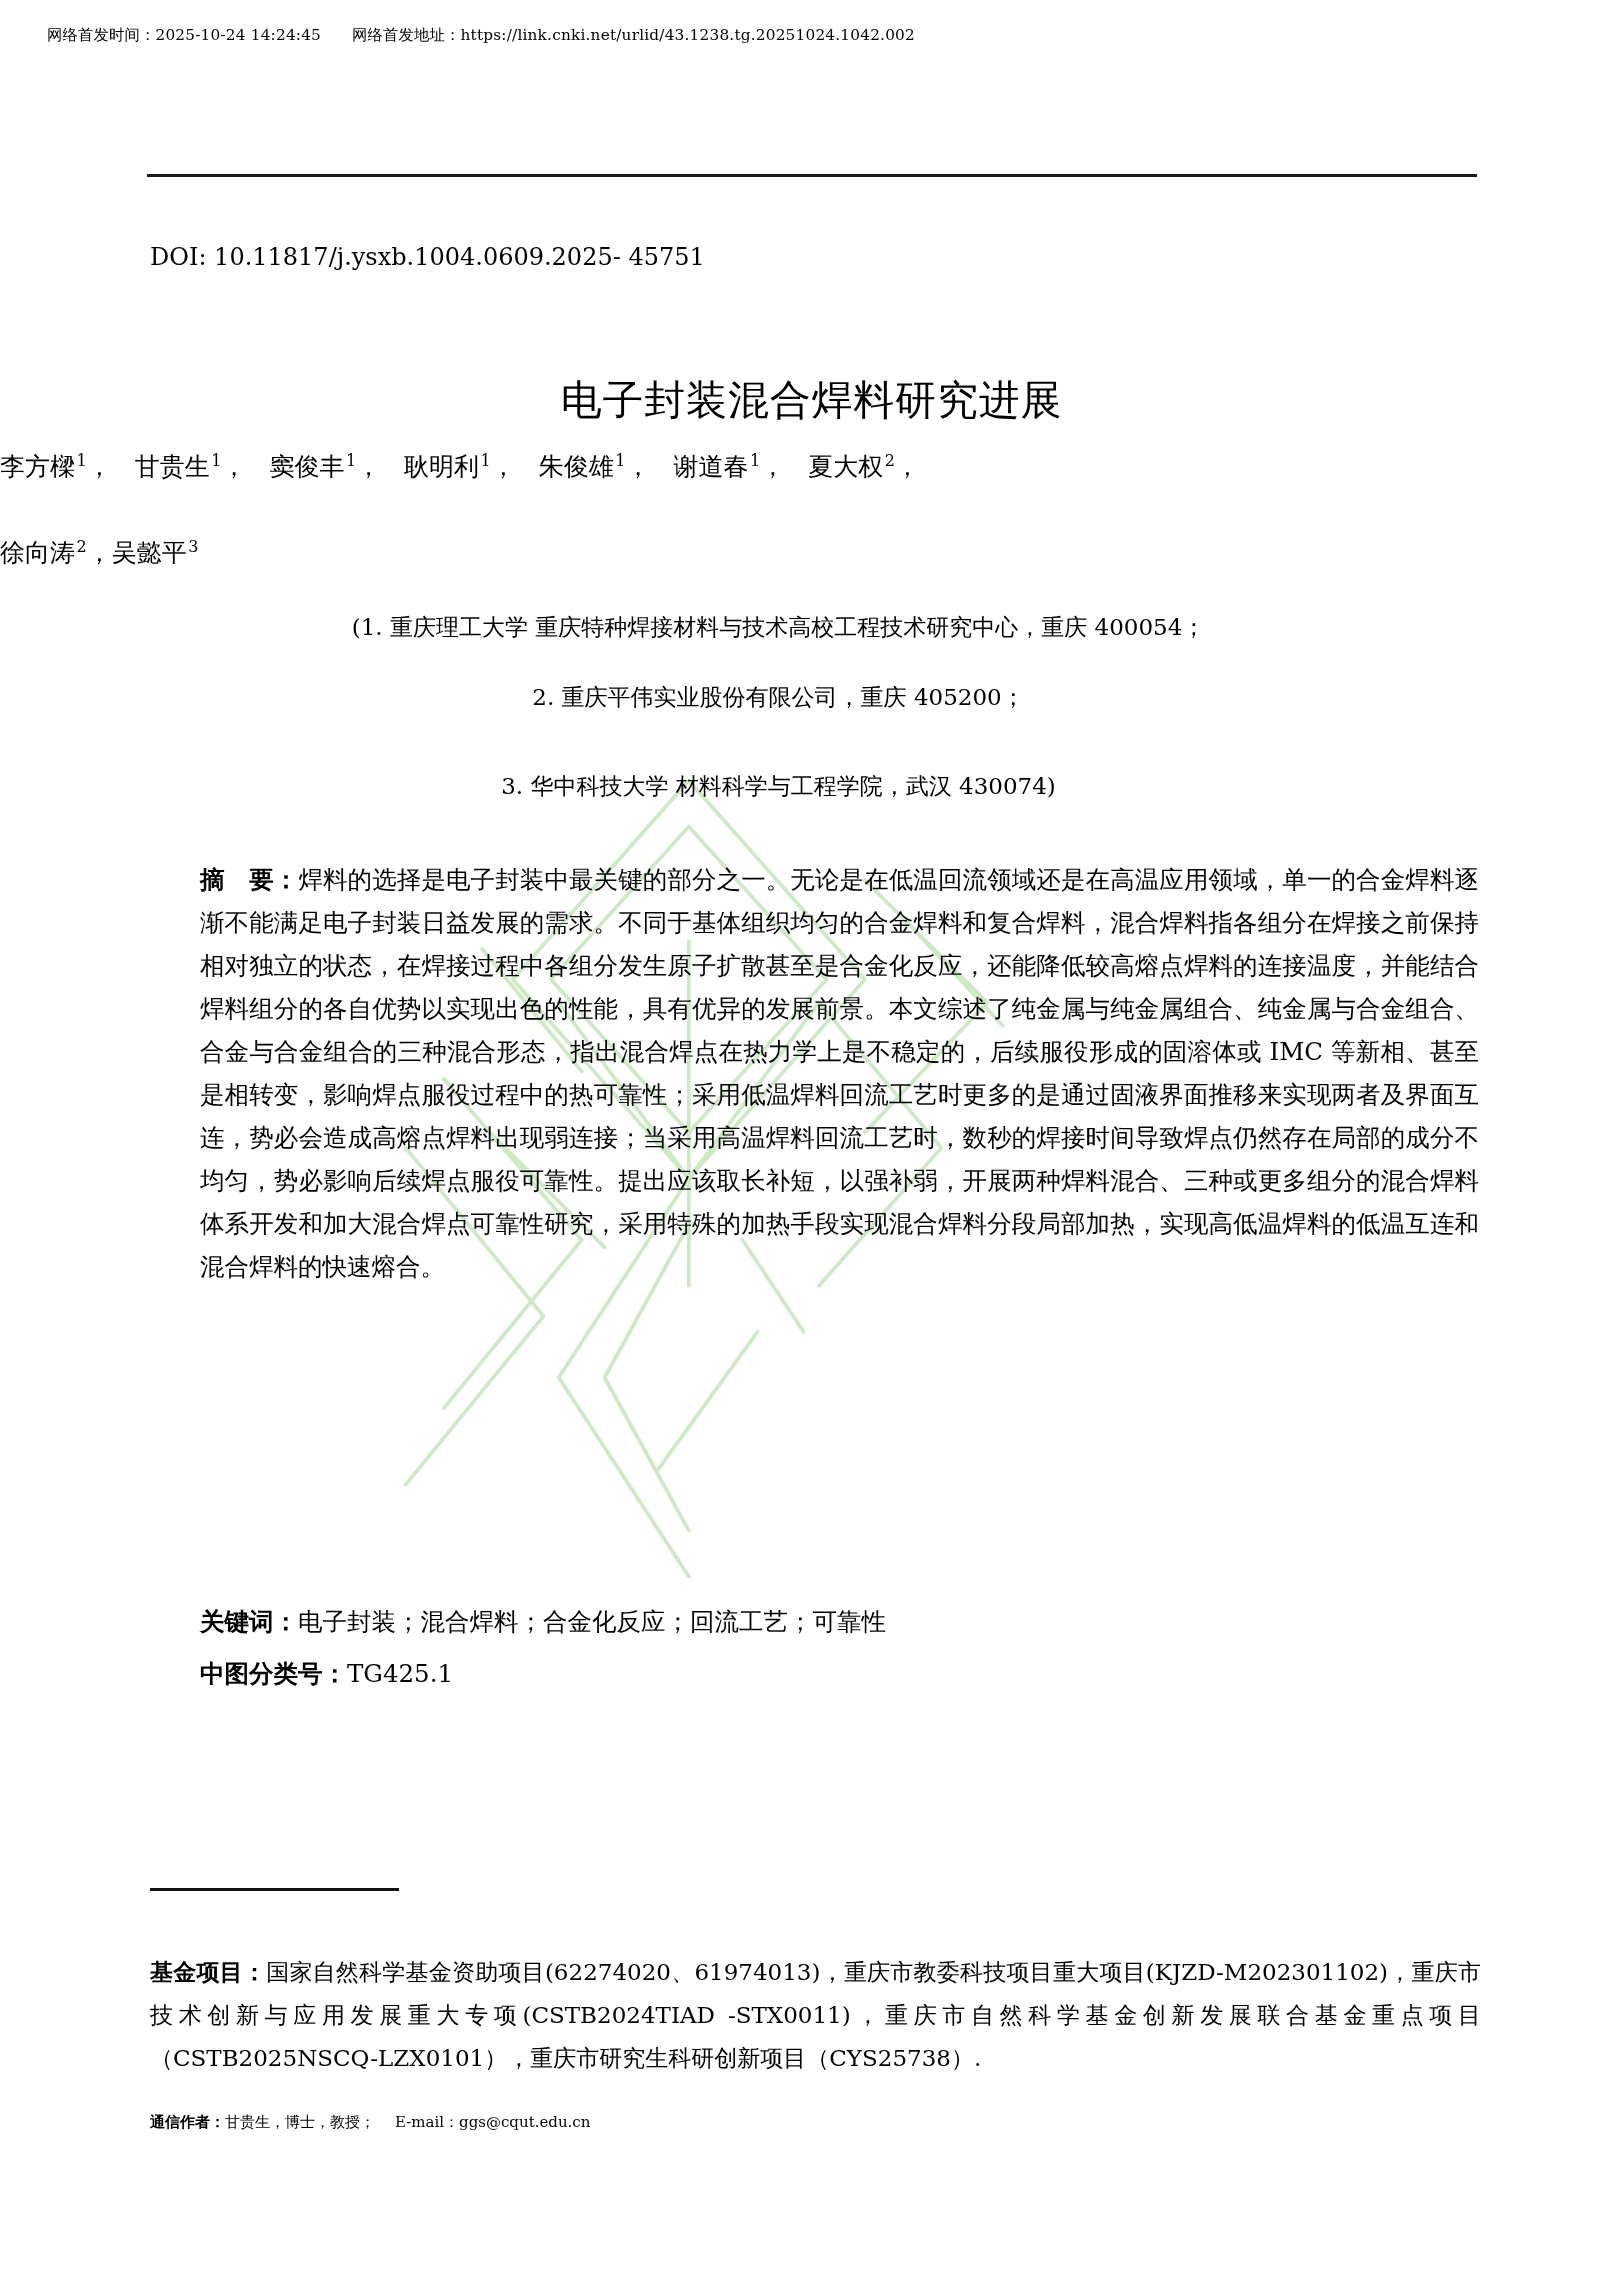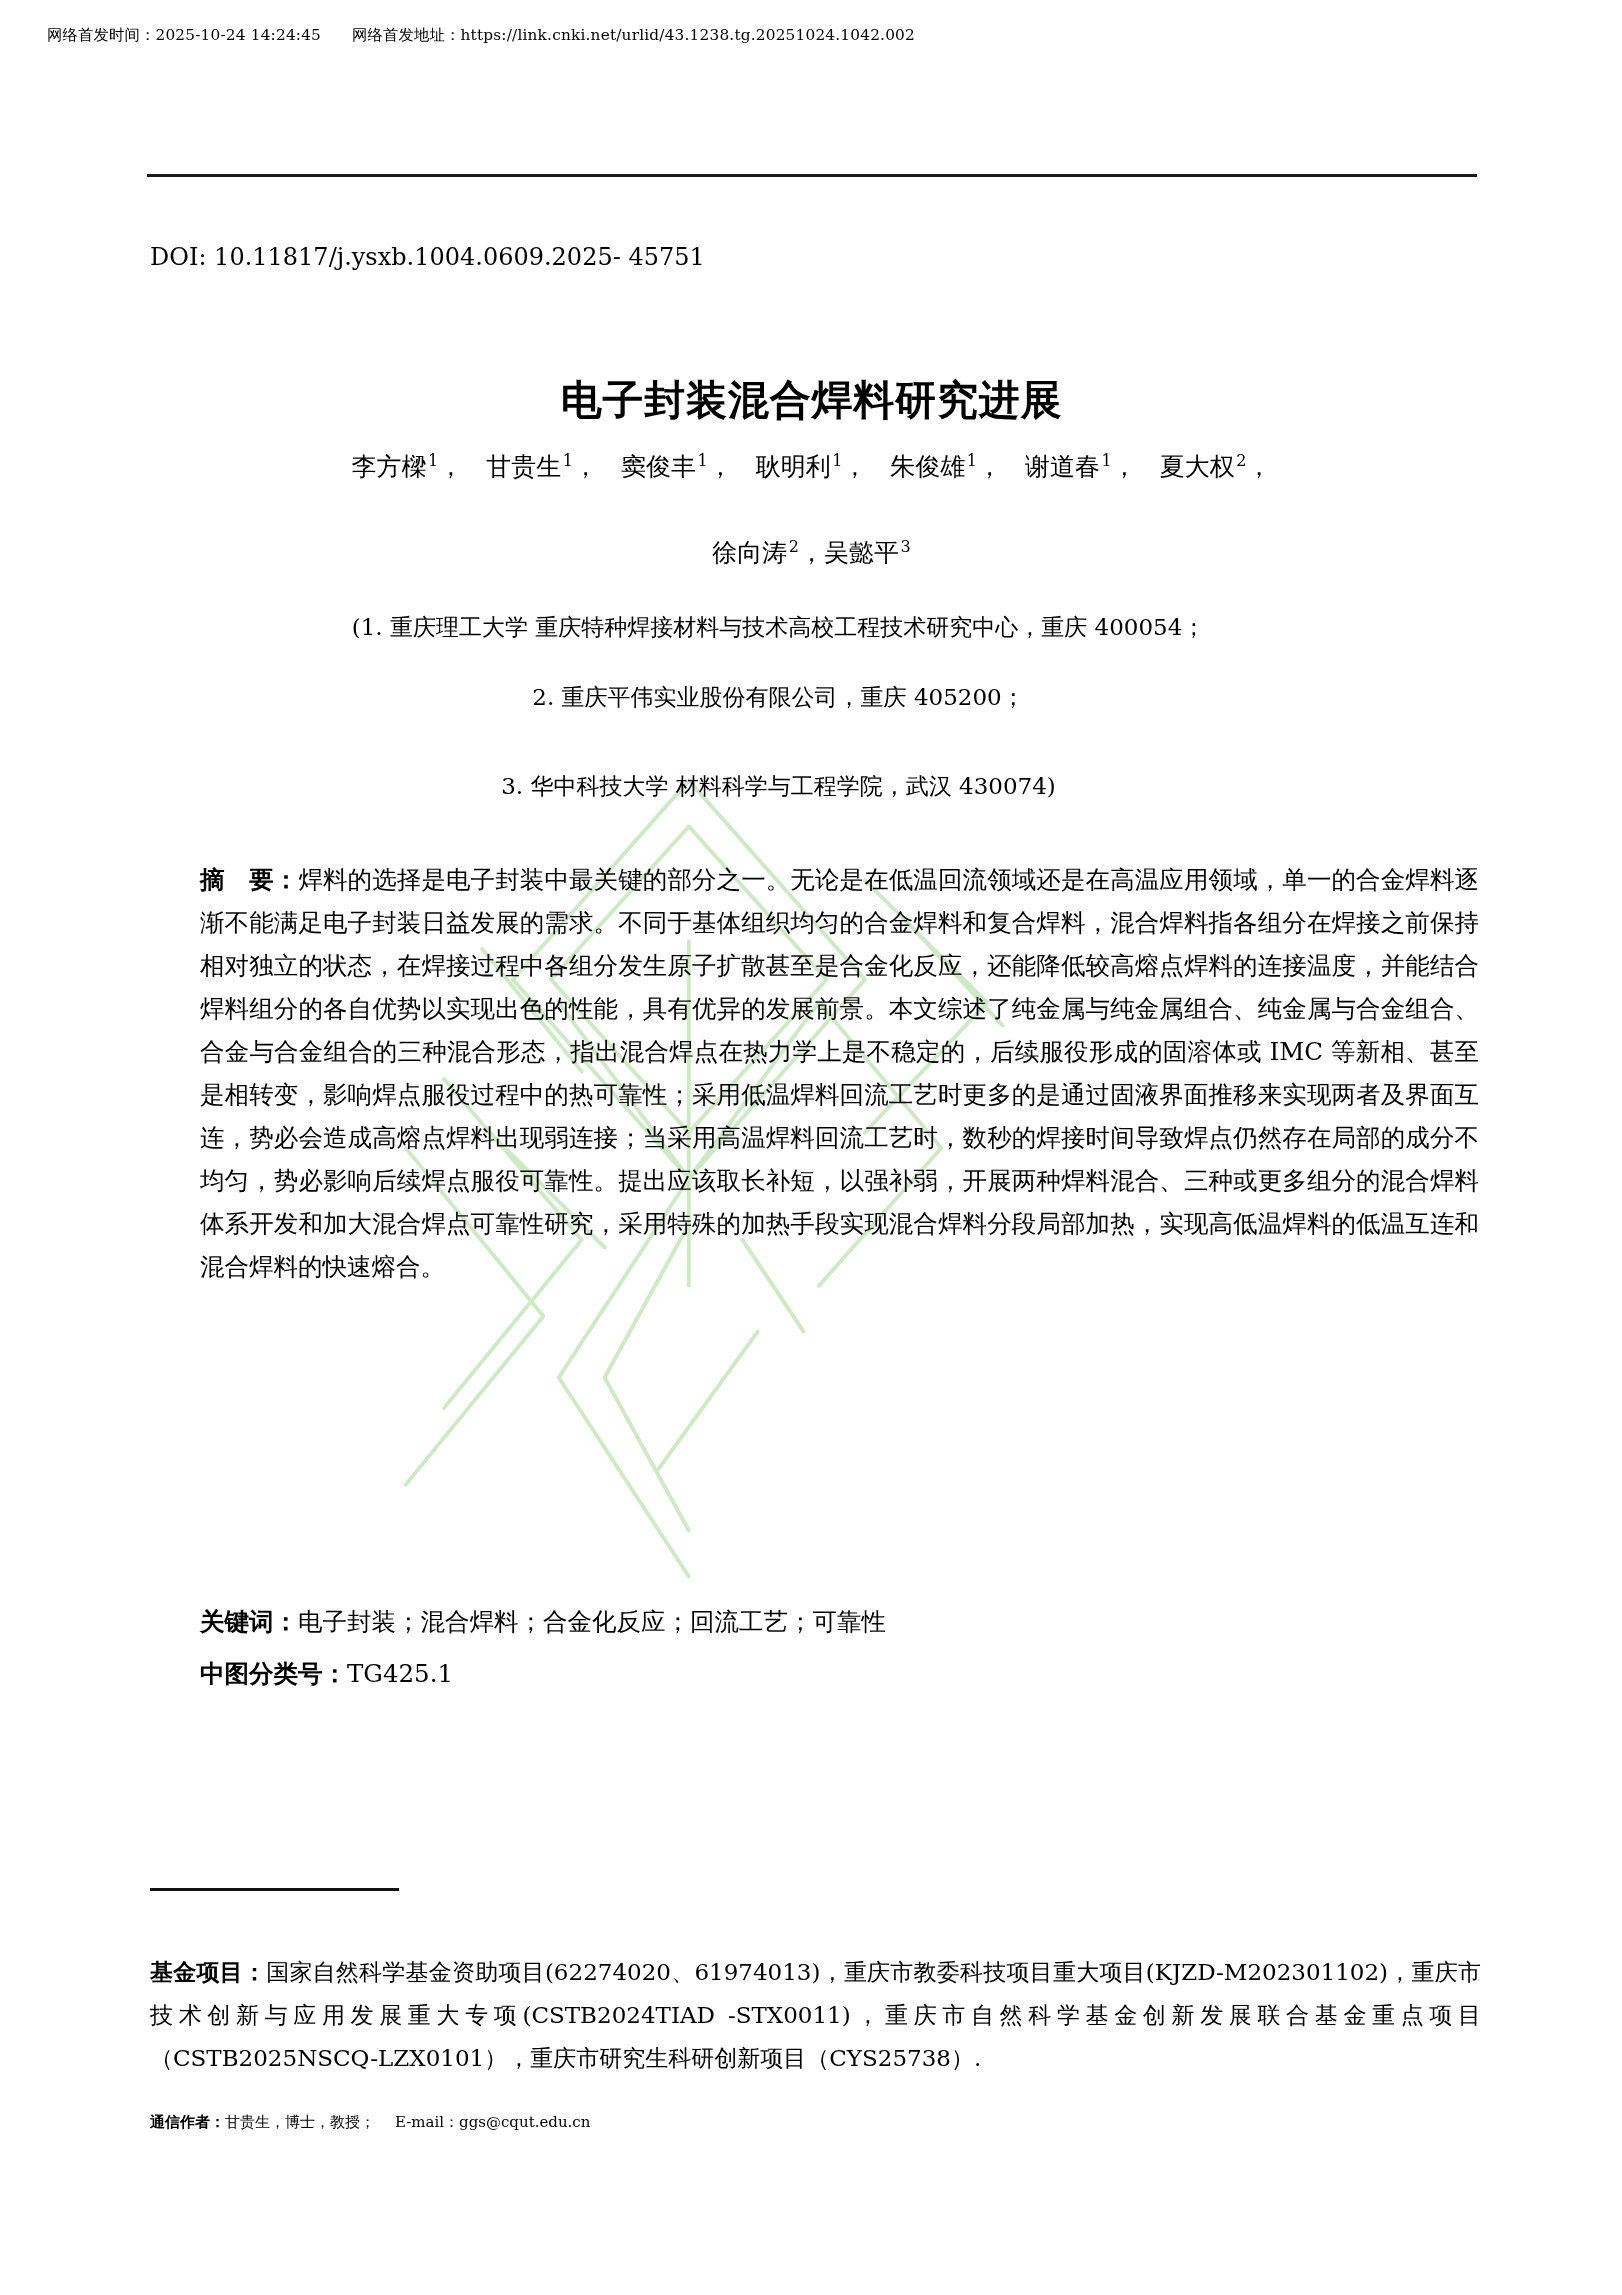--- a/index.html
+++ b/index.html
@@ -69,30 +69,29 @@
 
   
   .title {
     position: absolute;
     left: 0;
     top: 346px;
     width: 1623px;
     text-align: center;
     font-family: "DejaVu Sans", "Liberation Sans", sans-serif;
     font-size: 41px;
-    font-weight: 700;
+    font-weight: 400;
     letter-spacing: 0.8px;
   }
 
   
   .authors {
     position: absolute;
     left: 0;
     width: 1623px;
-    text-align: center;
     font-size: 25px;
     font-family: "DejaVu Serif", "Liberation Serif", serif;
   }
   .authors.row1 { top: 450px; }
   .authors.row2 { top: 536px; }
   .authors .sep { display:inline-block; width: 23px; }
   .authors sup { font-size: 16px; vertical-align: super; padding-left: 1.5px; }
 
   
   .affil {

